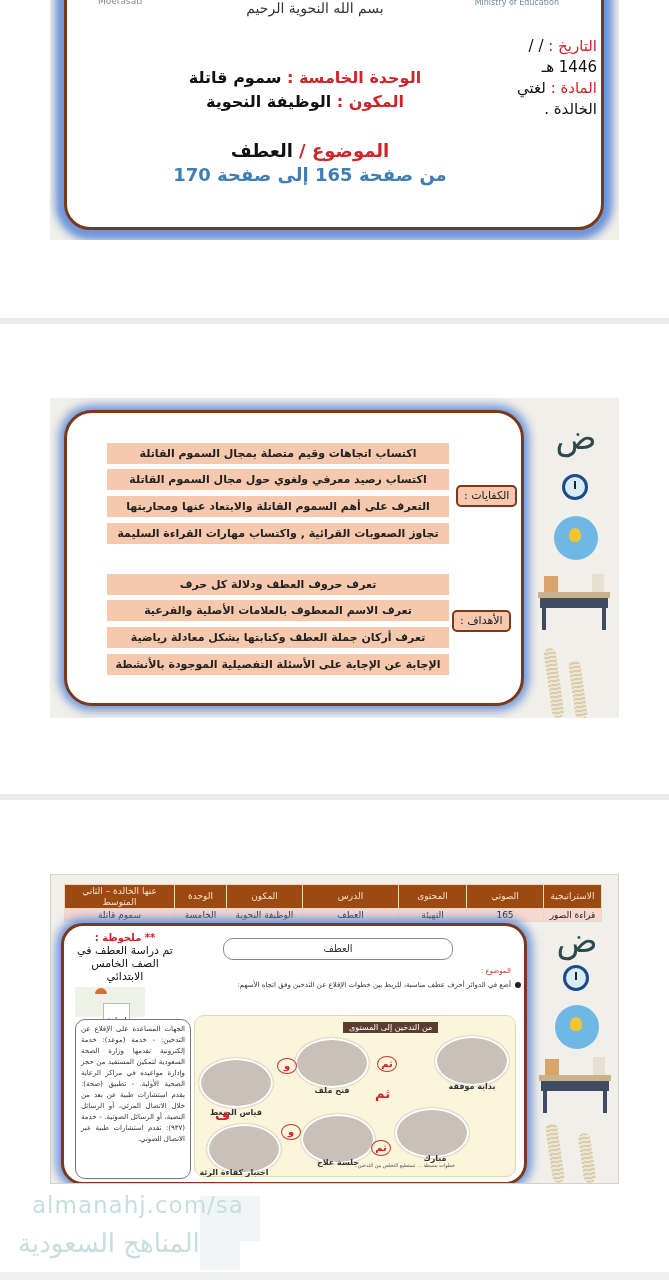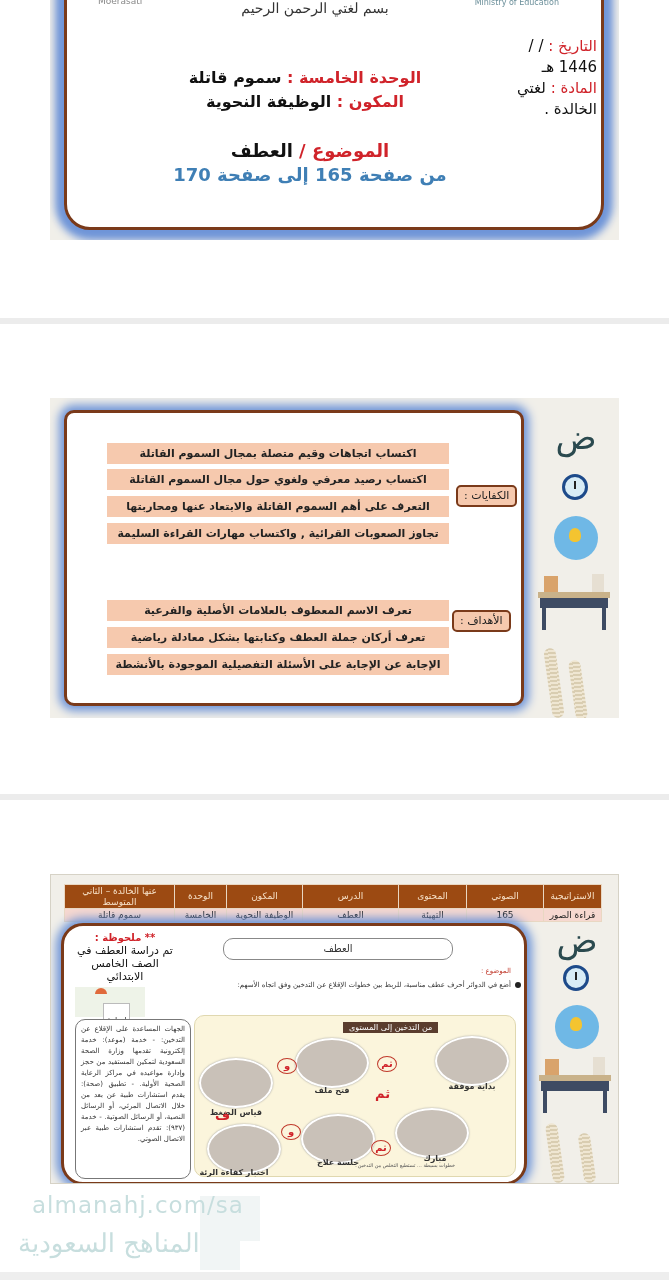--- a/index.html
+++ b/index.html
@@ -21,21 +21,21 @@
   .s1-right-block { position: absolute; right: 22px; top: 36px; width: 120px; direction: rtl; text-align: right; font-size: 15px; line-height: 21px; font-weight: normal; color: #111; }
   .red { color: #d0232a; }
   .s1-mid-block { position: absolute; left: 120px; top: 66px; width: 270px; direction: rtl; text-align: center; font-size: 16px; line-height: 24px; font-weight: bold; color: #111; }
   .s1-topic { position: absolute; left: 110px; top: 140px; width: 300px; direction: rtl; text-align: center; font-size: 18px; font-weight: bold; color: #111; }
   .s1-pages { position: absolute; left: 100px; top: 164px; width: 320px; direction: rtl; text-align: center; font-size: 18px; font-weight: bold; color: #3f7fb5; }
 
   
   .slide2 { position: absolute; left: 50px; top: 398px; width: 569px; height: 320px; background: #f1efe9; overflow: hidden; }
   .slide2 .frame {
     position: absolute; left: 14px; top: 12px; width: 460px; height: 296px;
-    background: #ffffff; border: 3px solid #7a3a1a; border-radius: 10px;
+    background: #ffffff; border: 3px solid #7a3a1a; border-radius: 28px;
     box-shadow: 0 0 10px 5px #6f95d8;
   }
   .bar { position: absolute; left: 40px; width: 342px; height: 21px; background: #f6c9ae; direction: rtl; text-align: center; font-size: 11px; line-height: 21px; font-weight: bold; color: #222; white-space: nowrap; overflow: hidden; }
   .tag { position: absolute; height: 22px; padding: 0 6px; background: #f6c9ae; border: 2px solid #7a3a1a; border-radius: 5px; direction: rtl; font-size: 11px; line-height: 18px; color: #222; }
 
   .deco-col { position: absolute; top: 0; width: 90px; }
   .deco-dad { position: absolute; left: 26px; width: 44px; height: 34px; font-family: "DejaVu Serif", serif; font-size: 34px; line-height: 34px; color: #2b4a4f; text-align: center; }
   .deco-clock { position: absolute; left: 34px; width: 26px; height: 26px; border-radius: 50%; background: #d8ecf6; border: 3px solid #1d4a8a; }
   .deco-clock::after { content: ""; position: absolute; left: 9px; top: 4px; width: 2px; height: 8px; background: #222; }
   .deco-brain { position: absolute; left: 26px; width: 44px; height: 44px; border-radius: 50%; background: #6fb8e6; }
@@ -84,21 +84,21 @@
   .wm-block2 { position: absolute; left: 200px; top: 1241px; width: 40px; height: 29px; background: #f1f5f5; }
   .bottom-line { position: absolute; left: 0; top: 1272px; width: 669px; height: 8px; background: #eeeeee; }
 </style>
 </head>
 <body>
 
 <div class="slide1">
   <div class="frame"></div>
   <div class="s1-ministry-left">Moerasati</div>
   <div class="s1-ministry-right">Ministry of Education</div>
-  <div class="s1-basmala">بسم لغتي الرحمن الرحيم</div>
+  <div class="s1-basmala">بسم الله النحوية الرحيم</div>
 
   <div class="s1-right-block">
     <div><span class="red">التاريخ :</span> <span>/   /</span></div>
     <div>1446 هـ</div>
     <div><span class="red">المادة :</span> <span>لغتي الخالدة .</span></div>
   </div>
 
   <div class="s1-mid-block">
     <div><span class="red">الوحدة الخامسة :</span> <span>سموم قاتلة</span></div>
     <div><span class="red">المكون :</span> <span>الوظيفة النحوية</span></div>
@@ -113,20 +113,21 @@
 
 <div class="divider" style="top:318px"></div>
 
 <div class="slide2">
   <div class="frame">
     <div class="bar" style="top:30px">اكتساب اتجاهات وقيم متصلة بمجال السموم القاتلة</div>
     <div class="bar" style="top:56px">اكتساب رصيد معرفي ولغوي حول مجال السموم القاتلة</div>
     <div class="bar" style="top:83px">التعرف على أهم السموم القاتلة والابتعاد عنها ومحاربتها</div>
     <div class="bar" style="top:110px">تجاوز الصعوبات القرائية , واكتساب مهارات القراءة السليمة</div>
 
+    <div class="bar" style="top:161px">تعرف حروف العطف ودلالة كل حرف</div>
     <div class="bar" style="top:187px">تعرف الاسم المعطوف بالعلامات الأصلية والفرعية</div>
     <div class="bar" style="top:214px">تعرف أركان جملة العطف وكتابتها بشكل معادلة رياضية</div>
     <div class="bar" style="top:241px">الإجابة عن الإجابة على الأسئلة التفصيلية الموجودة بالأنشطة</div>
 
     <div class="tag" style="left:389px;top:72px">الكفايات :</div>
     <div class="tag" style="left:385px;top:197px">الأهداف :</div>
   </div>
 
   <div class="deco-col" style="left:478px">
     <div class="deco-dad" style="top:22px">ض</div>

